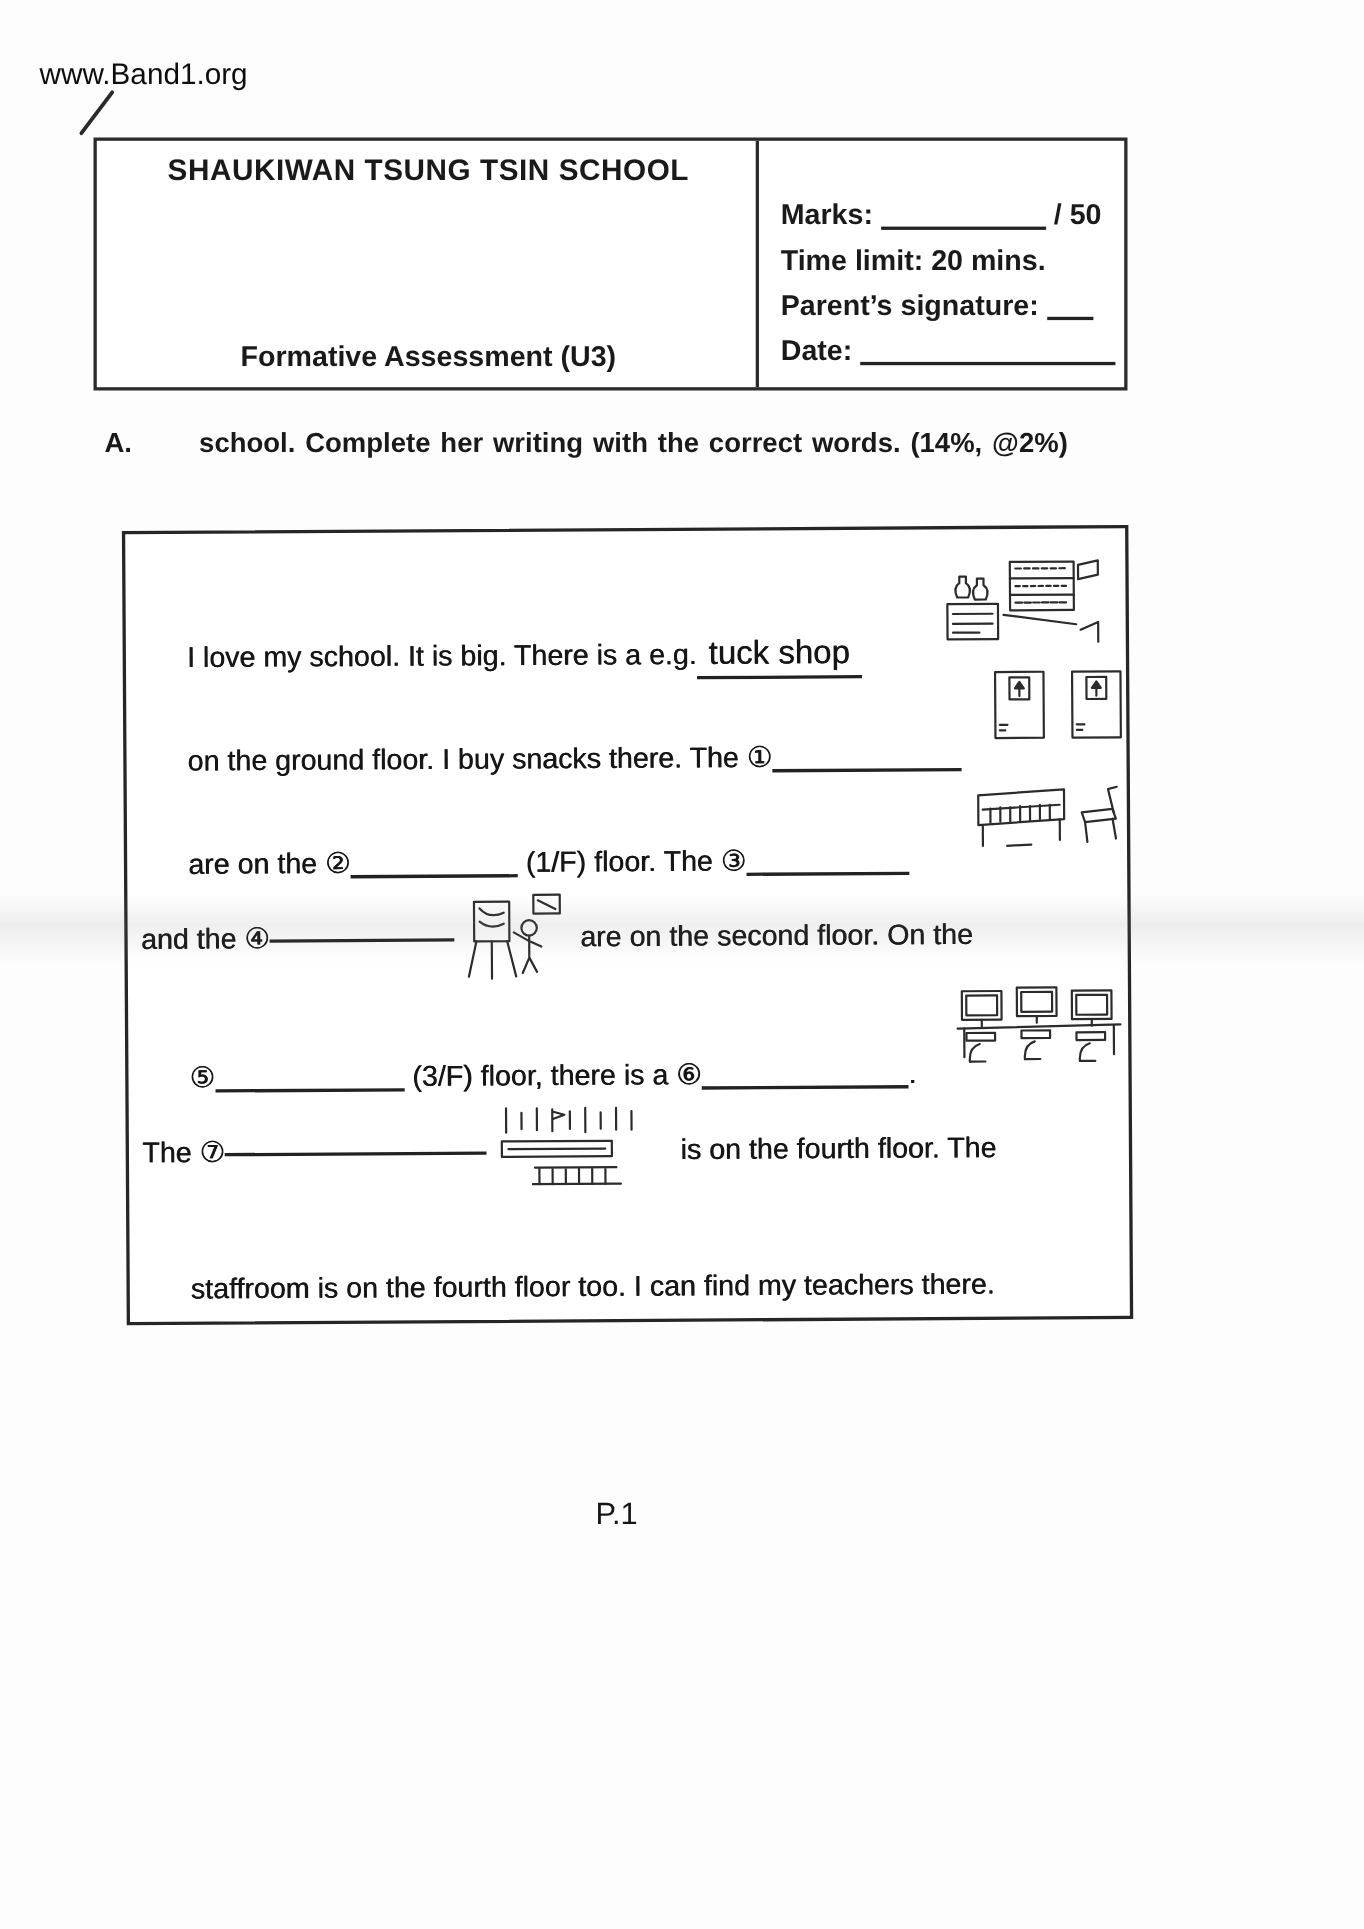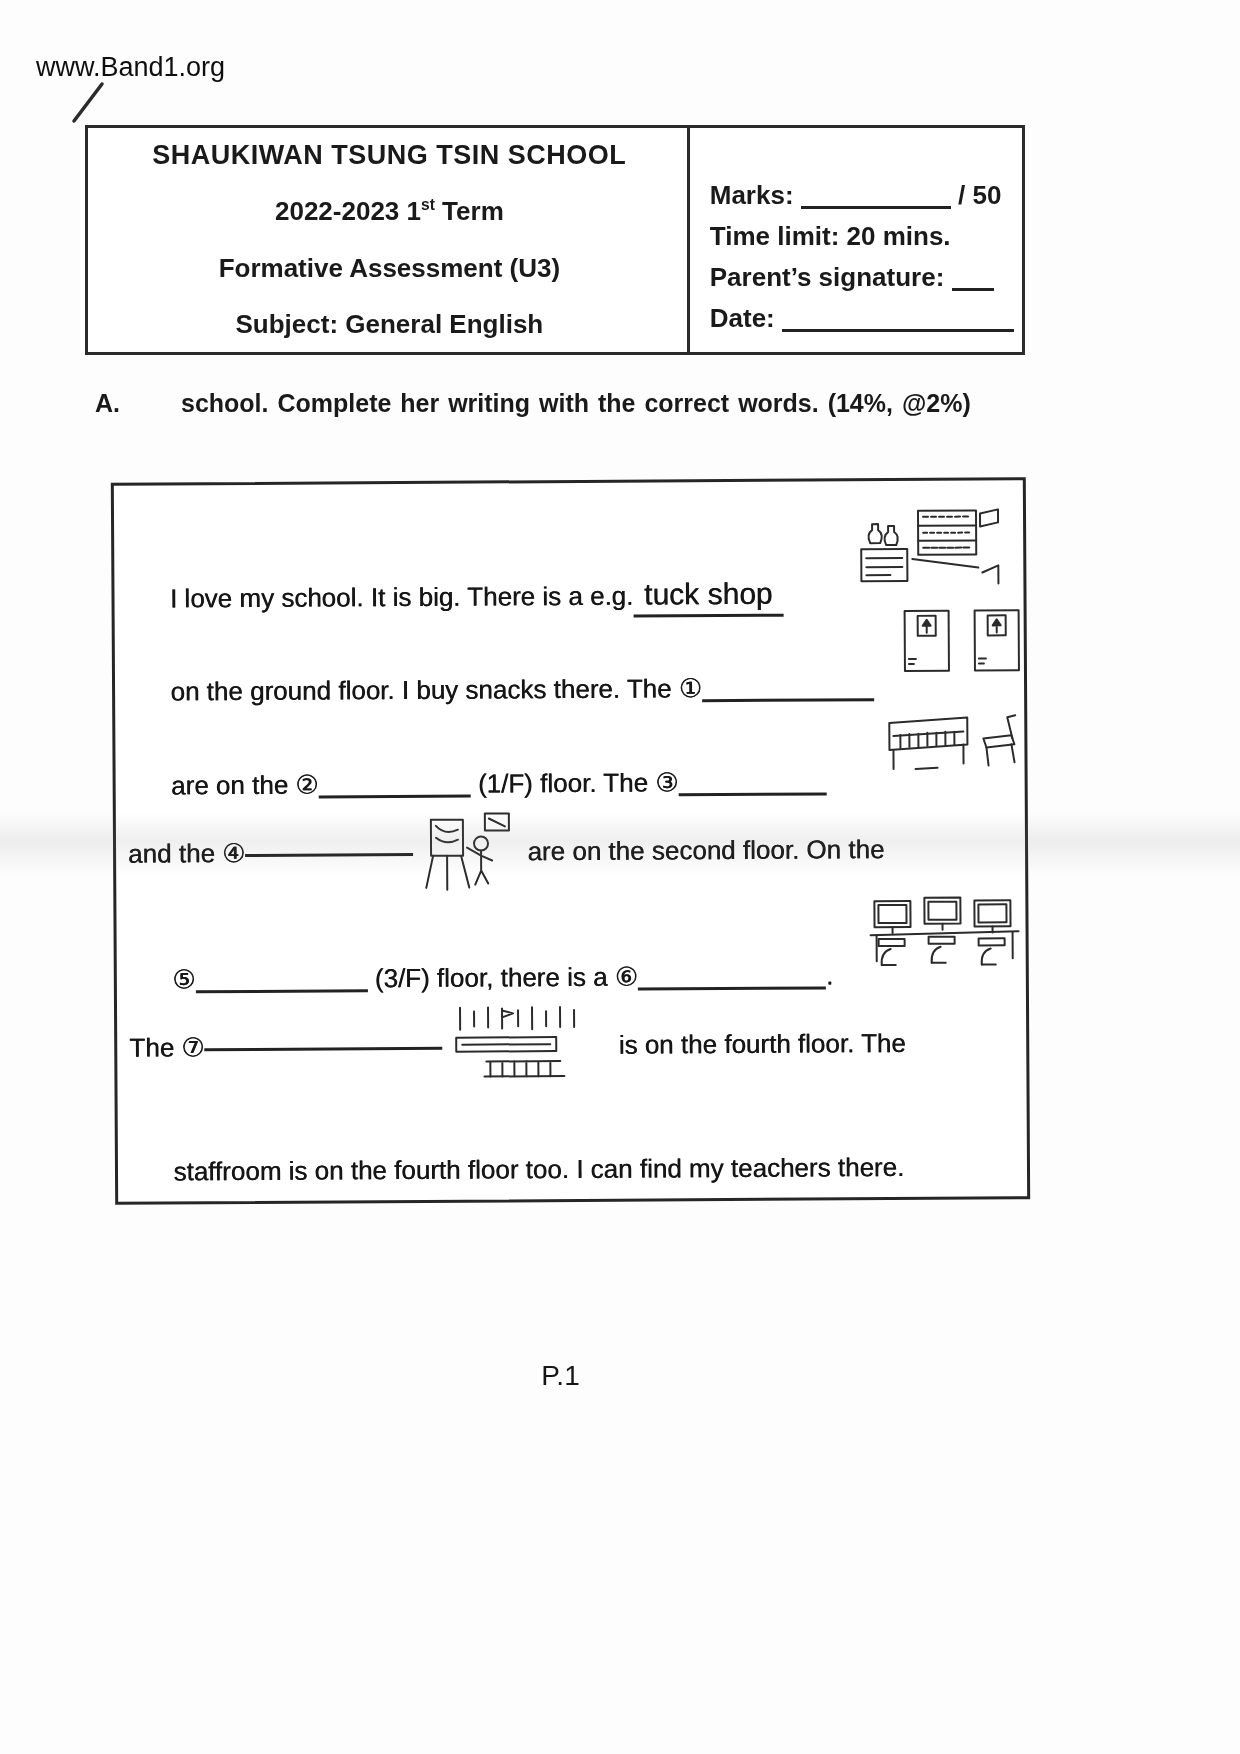--- a/index.html
+++ b/index.html
@@ -94,23 +94,21 @@
 
   <div class="watermark">www.Band1.org</div>
 
   <svg class="pen-mark sketch" width="42" height="50" viewBox="0 0 42 50">
     <path d="M6 43 L34 6" stroke-width="3.5"></path>
   </svg>
 
   <div class="header-box">
     <div class="header-left">
       <div class="h-school">SHAUKIWAN TSUNG TSIN SCHOOL</div>
-      <div class="h-line"><span>2022-2023 1</span><sup>st</sup><span> Term</span></div>
       <div class="h-line">Formative Assessment (U3)</div>
-      <div class="h-line">Subject: General English</div>
     </div>
     <div class="header-right">
       <div class="hr-row"><span>Marks: </span><span class="blank" style="width:150px"></span><span> / 50</span></div>
       <div class="hr-row">Time limit: 20 mins.</div>
       <div class="hr-row"><span>Parent’s signature: </span><span class="blank" style="width:42px"></span></div>
       <div class="hr-row"><span>Date: </span><span class="blank" style="width:232px"></span></div>
     </div>
   </div>
 
   <div class="section-a">

